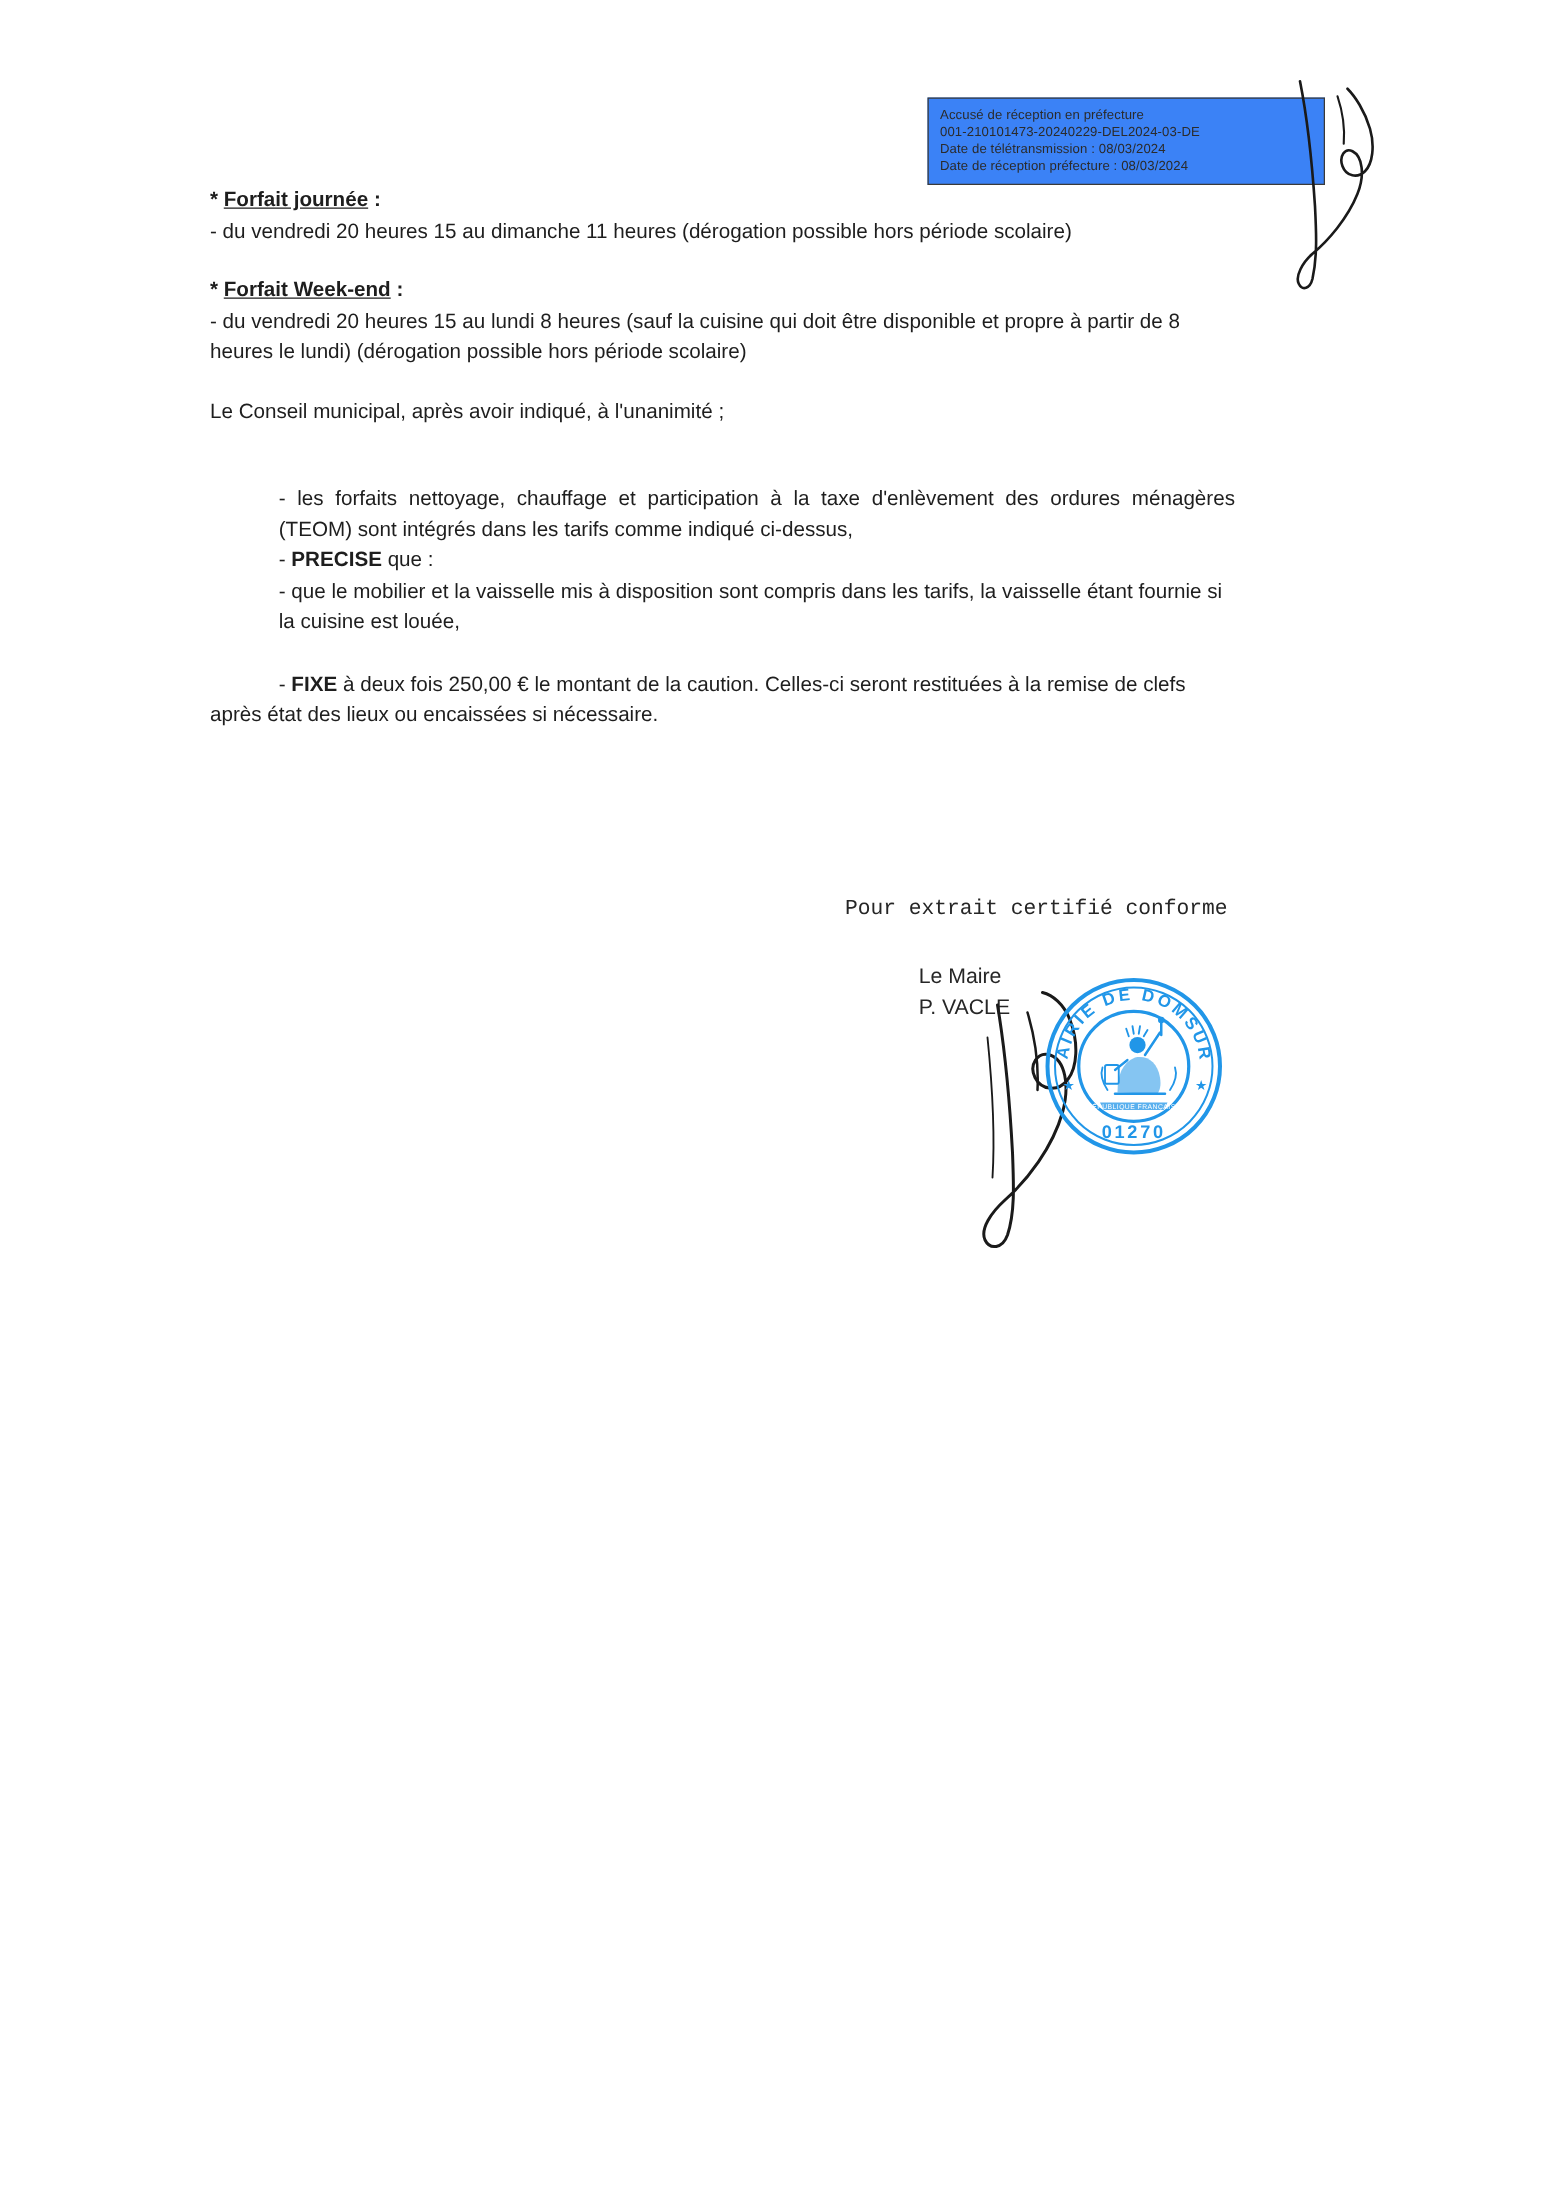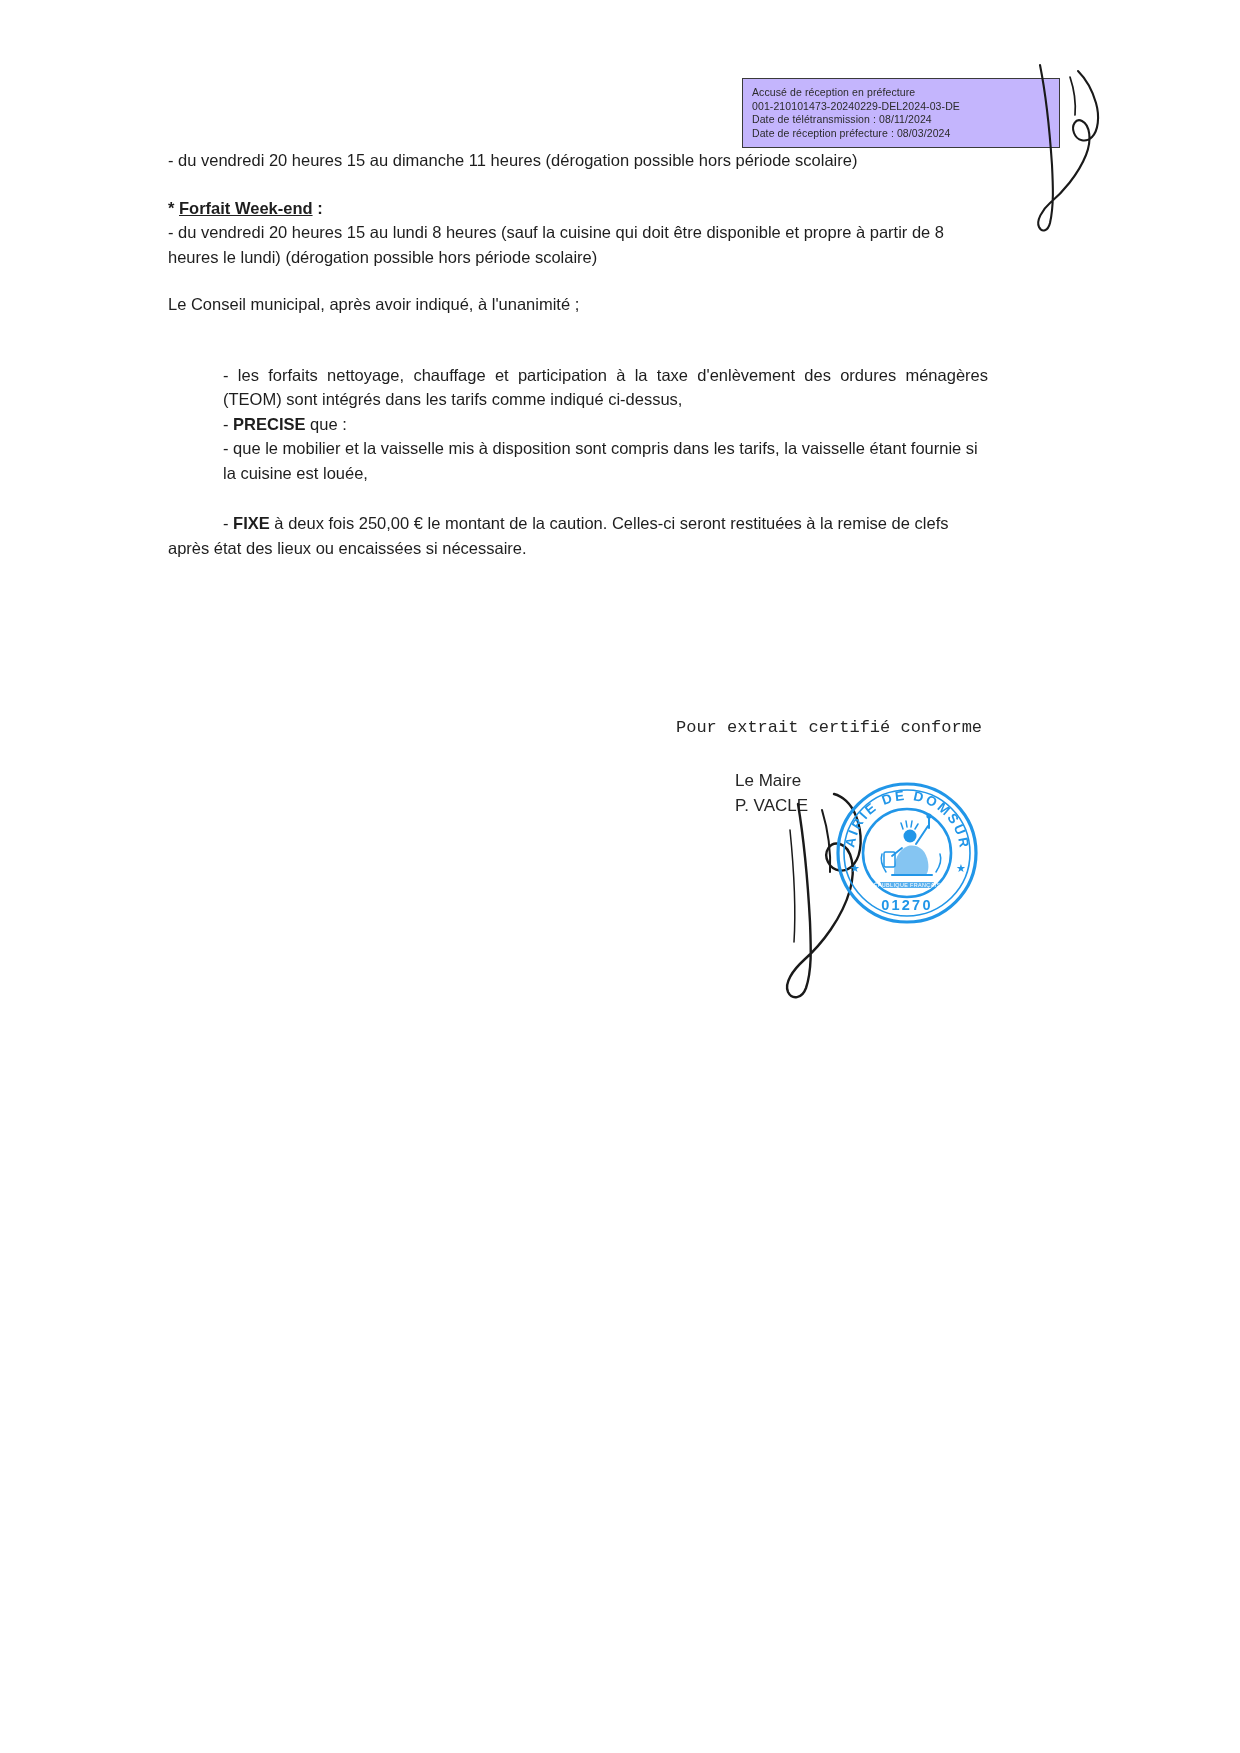--- a/index.html
+++ b/index.html
@@ -21,21 +21,21 @@
   
   .ar-stamp {
     position: absolute;
     left: 742px;
     top: 78px;
     width: 318px;
     height: 70px;
     border: 1px solid #3a3a3a;
     box-sizing: border-box;
     padding: 7px 0 0 9px;
-    background: #c4b5fd;
+    background: #3b82f6;
   }
   .ar-stamp div {
     font-family: "Liberation Sans", sans-serif;
     font-size: 10.5px;
     line-height: 13.5px;
     color: #2b2b2b;
     white-space: nowrap;
     letter-spacing: 0.1px;
   }
 
@@ -118,33 +118,34 @@
   .seal svg { display: block; }
 </style>
 </head>
 <body>
 
 <div class="page">
 
   <div class="ar-stamp">
     <div>Accusé de réception en préfecture</div>
     <div>001-210101473-20240229-DEL2024-03-DE</div>
-    <div>Date de télétransmission : 08/11/2024</div>
+    <div>Date de télétransmission : 08/03/2024</div>
     <div>Date de réception préfecture : 08/03/2024</div>
   </div>
 
   <div class="paraph-top">
     <svg width="80" height="180" viewBox="0 0 80 180">
       <path d="M10,10 C16,40 20,80 22,110 C23,130 24,150 20,168 C18,176 12,178 9,172 C6,166 12,155 20,148 C32,138 48,120 56,100 C62,85 60,70 52,66 C46,63 41,70 44,78 C47,86 56,88 62,82 C68,76 70,62 66,48 C62,34 54,22 48,16" fill="none" stroke="#1a1a1a" stroke-width="2.1" stroke-linecap="round"></path>
       <path d="M40,22 C44,34 46,48 45,60" fill="none" stroke="#1a1a1a" stroke-width="1.7" stroke-linecap="round"></path>
     </svg>
   </div>
 
   <div class="body-text">
 
+    <p class="heading"><span>*</span> <span class="u">Forfait journée</span><span> :</span></p>
     <p>- du vendredi 20 heures 15 au dimanche 11 heures (dérogation possible hors période scolaire)</p>
 
     <div class="gap-md"></div>
 
     <p class="heading"><span>*</span> <span class="u">Forfait Week-end</span><span> :</span></p>
     <p>- du vendredi 20 heures 15 au lundi 8 heures (sauf la cuisine qui doit être disponible et propre à partir de 8 heures le lundi) (dérogation possible hors période scolaire)</p>
 
     <div class="gap-md"></div>
 
     <p>Le Conseil municipal, après avoir indiqué, à l'unanimité ;</p>

